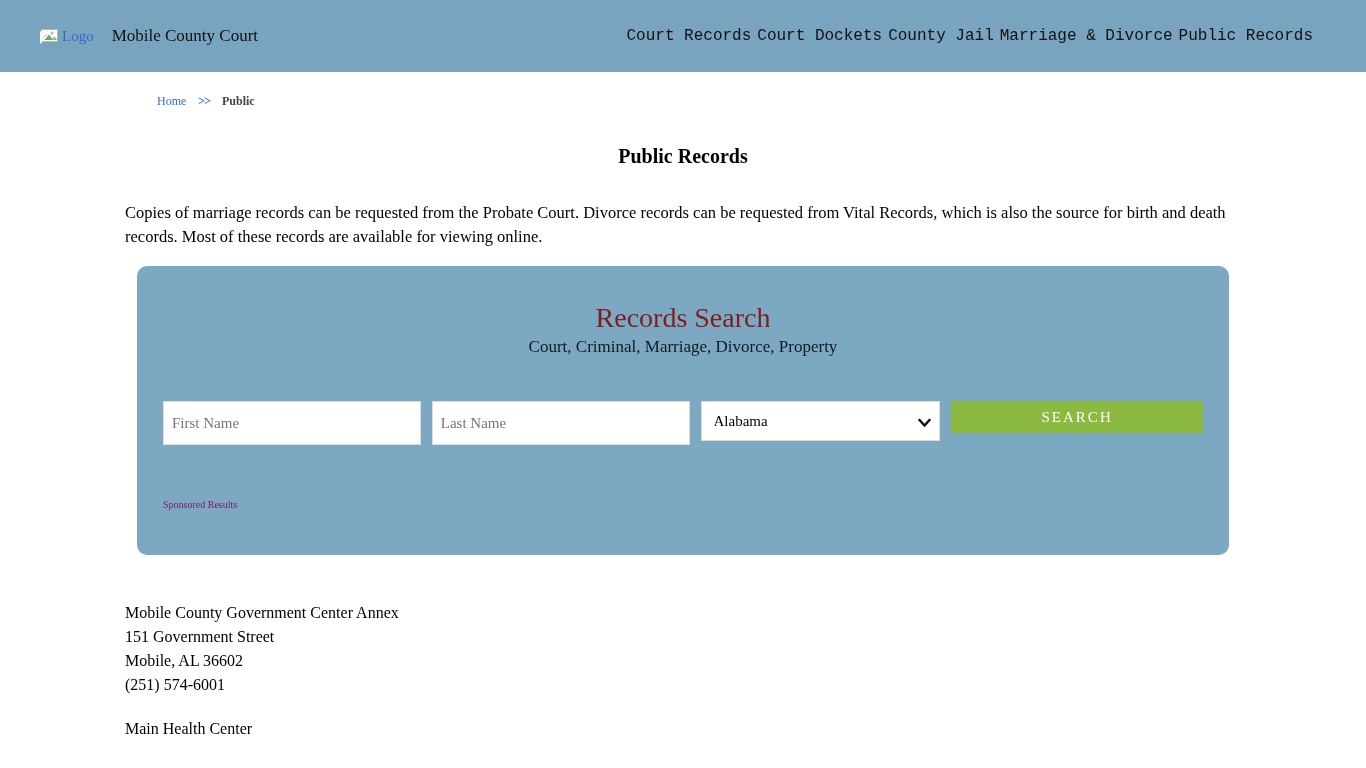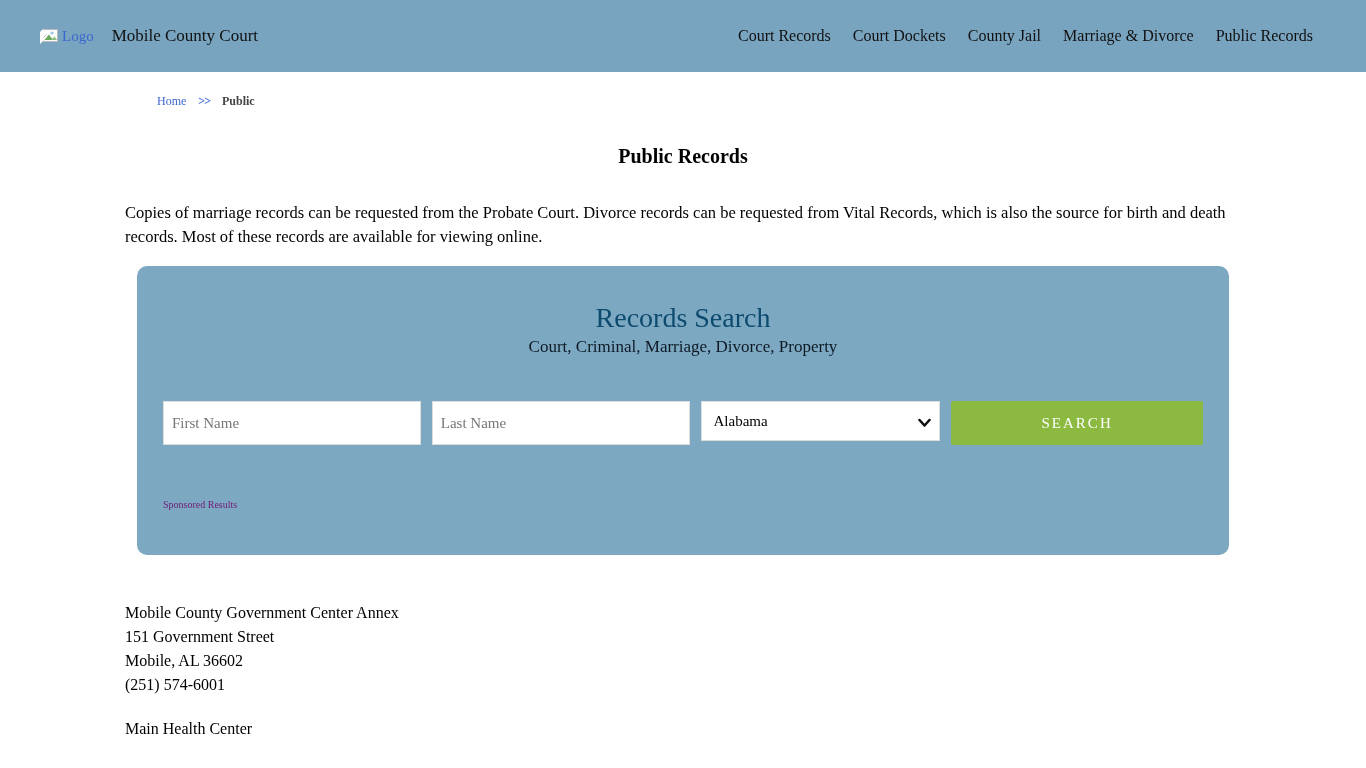--- a/index.html
+++ b/index.html
@@ -33,21 +33,22 @@
     font-size: 15px;
   }
   .site-title {
     margin-left: 18px;
     font-size: 17px;
     color: #111;
   }
   .nav {
     margin-left: auto;
     display: flex;
-    gap: 22px;
+    gap: 6px;
+    font-family: Liberation Mono, monospace;
   }
   .nav a {
     font-size: 16px;
     color: #111;
     text-decoration: none;
     white-space: nowrap;
   }
 
   
   .container {
@@ -97,21 +98,21 @@
     background: #7da8c2;
     border-radius: 10px;
     padding: 36px 26px 0 26px;
   }
   .search-panel h2 {
     margin: 0;
     text-align: center;
     font-size: 28px;
     font-weight: normal;
     line-height: 32px;
-    color: #0c4a6e;
+    color: #7f1d1d;
   }
   .search-subtitle {
     margin-top: 2px;
     text-align: center;
     font-size: 17px;
     line-height: 22px;
     color: #0d1a26;
   }
   .form-row {
     margin-top: 43px;
@@ -147,21 +148,21 @@
   }
   .select-wrap .chevron {
     position: absolute;
     right: 9px;
     top: 50%;
     transform: translateY(-50%);
     pointer-events: none;
     line-height: 0;
   }
   .search-button {
-    height: 44px;
+    height: 32px;
     border: none;
     background: #8cba41;
     color: #ffffff;
     font-family: "Liberation Serif", "DejaVu Serif", serif;
     font-size: 15px;
     letter-spacing: 2px;
     border-radius: 2px;
     cursor: pointer;
   }
   .sponsored {

